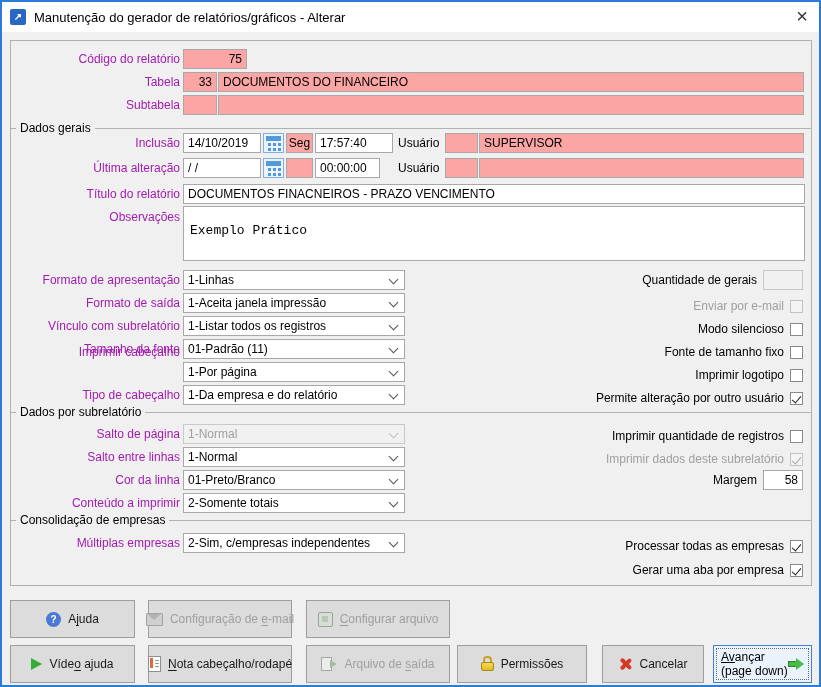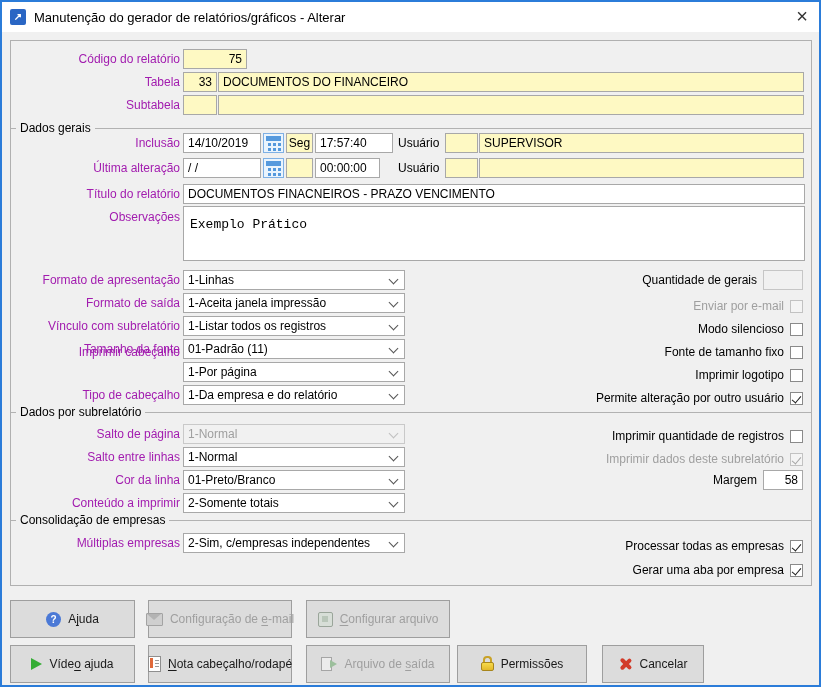--- a/index.html
+++ b/index.html
@@ -14,26 +14,26 @@
   
   .panel{position:absolute;left:8px;top:38px;width:802px;height:546px;box-sizing:border-box;border:1px solid #b0b0b0;background:#f0f0f0;}
   
   .lbl{position:absolute;left:8px;width:170px;text-align:right;font-size:12px;color:#a21caf;white-space:nowrap;}
   .ulbl{position:absolute;left:396px;font-size:12px;color:#000;}
   .grouplbl{position:absolute;left:14px;background:#f0f0f0;padding:0 4px;font-size:12px;color:#000;z-index:2;}
   .groupline{position:absolute;left:9px;width:801px;height:1px;background:#b2b2b2;z-index:1;}
   
   .fld{position:absolute;height:20px;box-sizing:border-box;border:1px solid #a8a8a8;background:#fff;
     font-size:12px;line-height:18px;padding:0 4px;white-space:nowrap;overflow:hidden;color:#000;}
-  .ro{background:#fef9c3;}
+  .ro{background:#fca5a5;}
   .num{text-align:right;}
   .ctr{text-align:center;padding:0;}
   .dis{background:#f1f1f1;border-color:#c6c6c6;color:#9f9f9f;}
   .obs{position:absolute;left:181px;top:204px;width:622px;height:55px;box-sizing:border-box;border:1px solid #a8a8a8;
-    background:#fff;font-family:"Liberation Mono",monospace;font-size:13px;padding:10px 6px;color:#000;}
+    background:#fff;font-family:"Liberation Mono",monospace;font-size:13px;padding:16px 6px;color:#000;}
   
   .sel{position:absolute;left:181px;width:222px;height:20px;box-sizing:border-box;border:1px solid #a8a8a8;background:#fff;
     font-size:12px;line-height:18px;padding:0 20px 0 4px;white-space:nowrap;overflow:hidden;color:#000;}
   .chev{position:absolute;right:7px;top:5px;width:6px;height:6px;border-right:1.5px solid #555;border-bottom:1.5px solid #555;transform:rotate(45deg);}
   .sel.dis{background:#f1f1f1;color:#9f9f9f;border-color:#c9c9c9;}
   .sel.dis .chev{border-color:#bfbfbf;}
   
   .opt{position:absolute;left:360px;width:441px;height:20px;display:flex;align-items:center;justify-content:flex-end;gap:6px;}
   .optlbl{font-size:12px;color:#000;white-space:nowrap;}
   .dim{color:#9f9f9f;}
@@ -249,14 +249,21 @@
     <span>Arquivo de <u>s</u>aída</span>
   </div>
   <div class="btn" style="left:455px;top:643px;width:130px">
     <span class="lock-icon"></span>
     <span>Permissões</span>
   </div>
   <div class="btn" style="left:600px;top:643px;width:102px">
     <span class="x-icon"></span>
     <span>Cancelar</span>
   </div>
+  <div class="btn-next">
+    <span class="next-text">
+      <span><u>Av</u>ançar</span><br>
+      <span>(page down)</span>
+    </span>
+    <span class="fwd-icon"></span>
+  </div>
 
 </div>
 
 </body></html>

